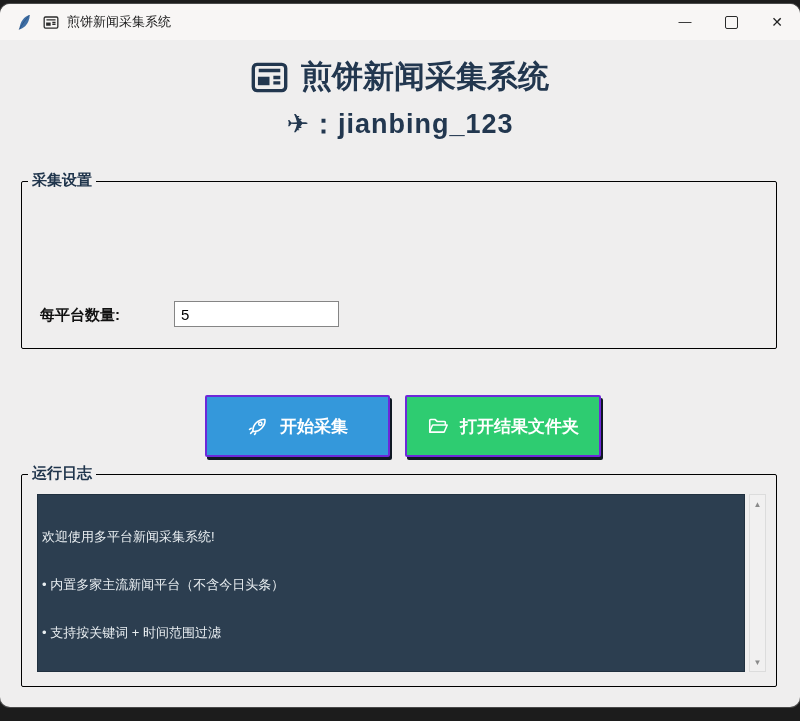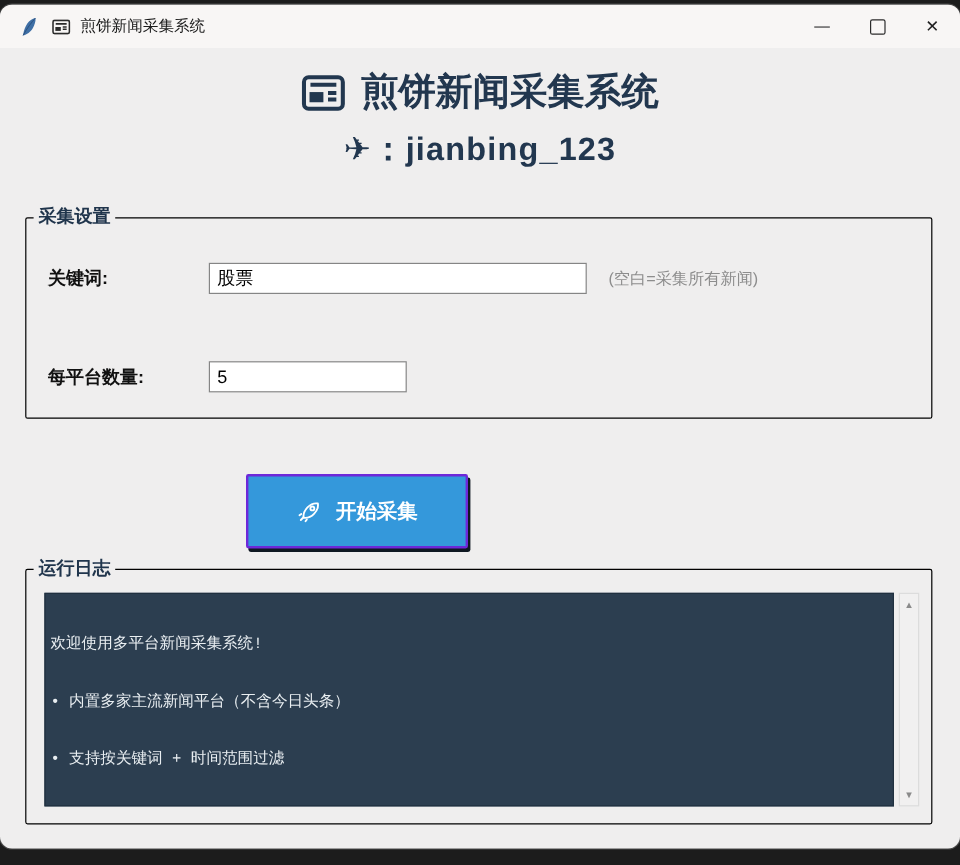--- a/index.html
+++ b/index.html
@@ -81,21 +81,21 @@
     box-shadow:2px 3px 0 #0f1822;cursor:pointer;box-sizing:border-box;
     font-family:"Liberation Sans","DejaVu Sans",sans-serif;
   }
   .btn-start{left:205px;width:185px;background:#3498db;}
   .btn-folder{left:405px;width:196px;background:#2ecc71;}
   
   .console{
     position:absolute;left:15px;top:19px;width:708px;height:178px;
     background:#2c3e50;border:1px solid #20303f;box-sizing:border-box;
     color:#e9eef1;font-size:13px;line-height:16px;
-    font-family:Liberation Mono, monospace;
+    font-family:Liberation Sans, sans-serif;
     padding:2px 4px;white-space:pre-wrap;overflow:hidden;word-break:break-all;
   }
   .scrollbar{
     position:absolute;left:727px;top:19px;width:17px;height:178px;
     background:#f1f0f0;border:1px solid #dcdcdc;box-sizing:border-box;
   }
   .scroll-arrow{
     position:absolute;left:0;width:100%;height:14px;
     display:flex;align-items:center;justify-content:center;
     color:#8a8a8a;font-size:8px;cursor:pointer;
@@ -145,44 +145,48 @@
         </svg>
       </span>
       <span>煎饼新闻采集系统</span>
     </div>
     <div class="header-line2">✈：jianbing_123</div>
   </div>
 
   <div class="groupbox group-settings">
     <span class="group-label">采集设置</span>
 
-    <div class="row row1">
-      <span class="field-label">关键词:</span>
-      <input class="text-input input-keyword" type="text" value="股票" style="">
-      <span class="hint hint1">(空白=采集所有新闻)</span>
-    </div>
 
 
     <div class="row row3">
       <span class="field-label">每平台数量:</span>
       <input class="text-input input-count" type="text" value="5" style="">
     </div>
   </div>
 
   <div class="btn btn-start">
     <span style="display:flex;">
       <svg width="22" height="22" viewBox="0 0 24 24" fill="none" stroke="#fff" stroke-width="1.7" stroke-linecap="round" stroke-linejoin="round">
         <path d="M6.5 17.5c-.3-2.9 1-6.4 3.6-9 2.6-2.6 6.4-4 9.4-3.5.5 3-.9 6.8-3.5 9.4-2.6 2.6-6.1 3.9-9 3.6z"></path>
         <circle cx="14.5" cy="9.5" r="1.8"></circle>
         <path d="M6.5 17.5l-2.5 2.5 M9.5 19.5l-1.2 1.7 M4.5 14.5l-1.7 1.2"></path>
       </svg>
     </span>
     <span>开始采集</span>
   </div>
 
+  <div class="btn btn-folder">
+    <span style="display:flex;">
+      <svg width="22" height="22" viewBox="0 0 24 24" fill="none" stroke="#fff" stroke-width="1.7" stroke-linecap="round" stroke-linejoin="round">
+        <path d="M3 18V6a1 1 0 0 1 1-1h5l2 2h8a1 1 0 0 1 1 1v2"></path>
+        <path d="M3 18l2.8-6.5a1 1 0 0 1 .9-.6H22L19 18a1 1 0 0 1-1 .7H3z"></path>
+      </svg>
+    </span>
+    <span>打开结果文件夹</span>
+  </div>
 
   <div class="groupbox group-log">
     <span class="group-label">运行日志</span>
 
     <div class="console">
       <div class="logline">欢迎使用多平台新闻采集系统!</div>
       <div class="logline">• 内置多家主流新闻平台（不含今日头条）</div>
       <div class="logline">• 支持按关键词 + 时间范围过滤</div>
       
       

